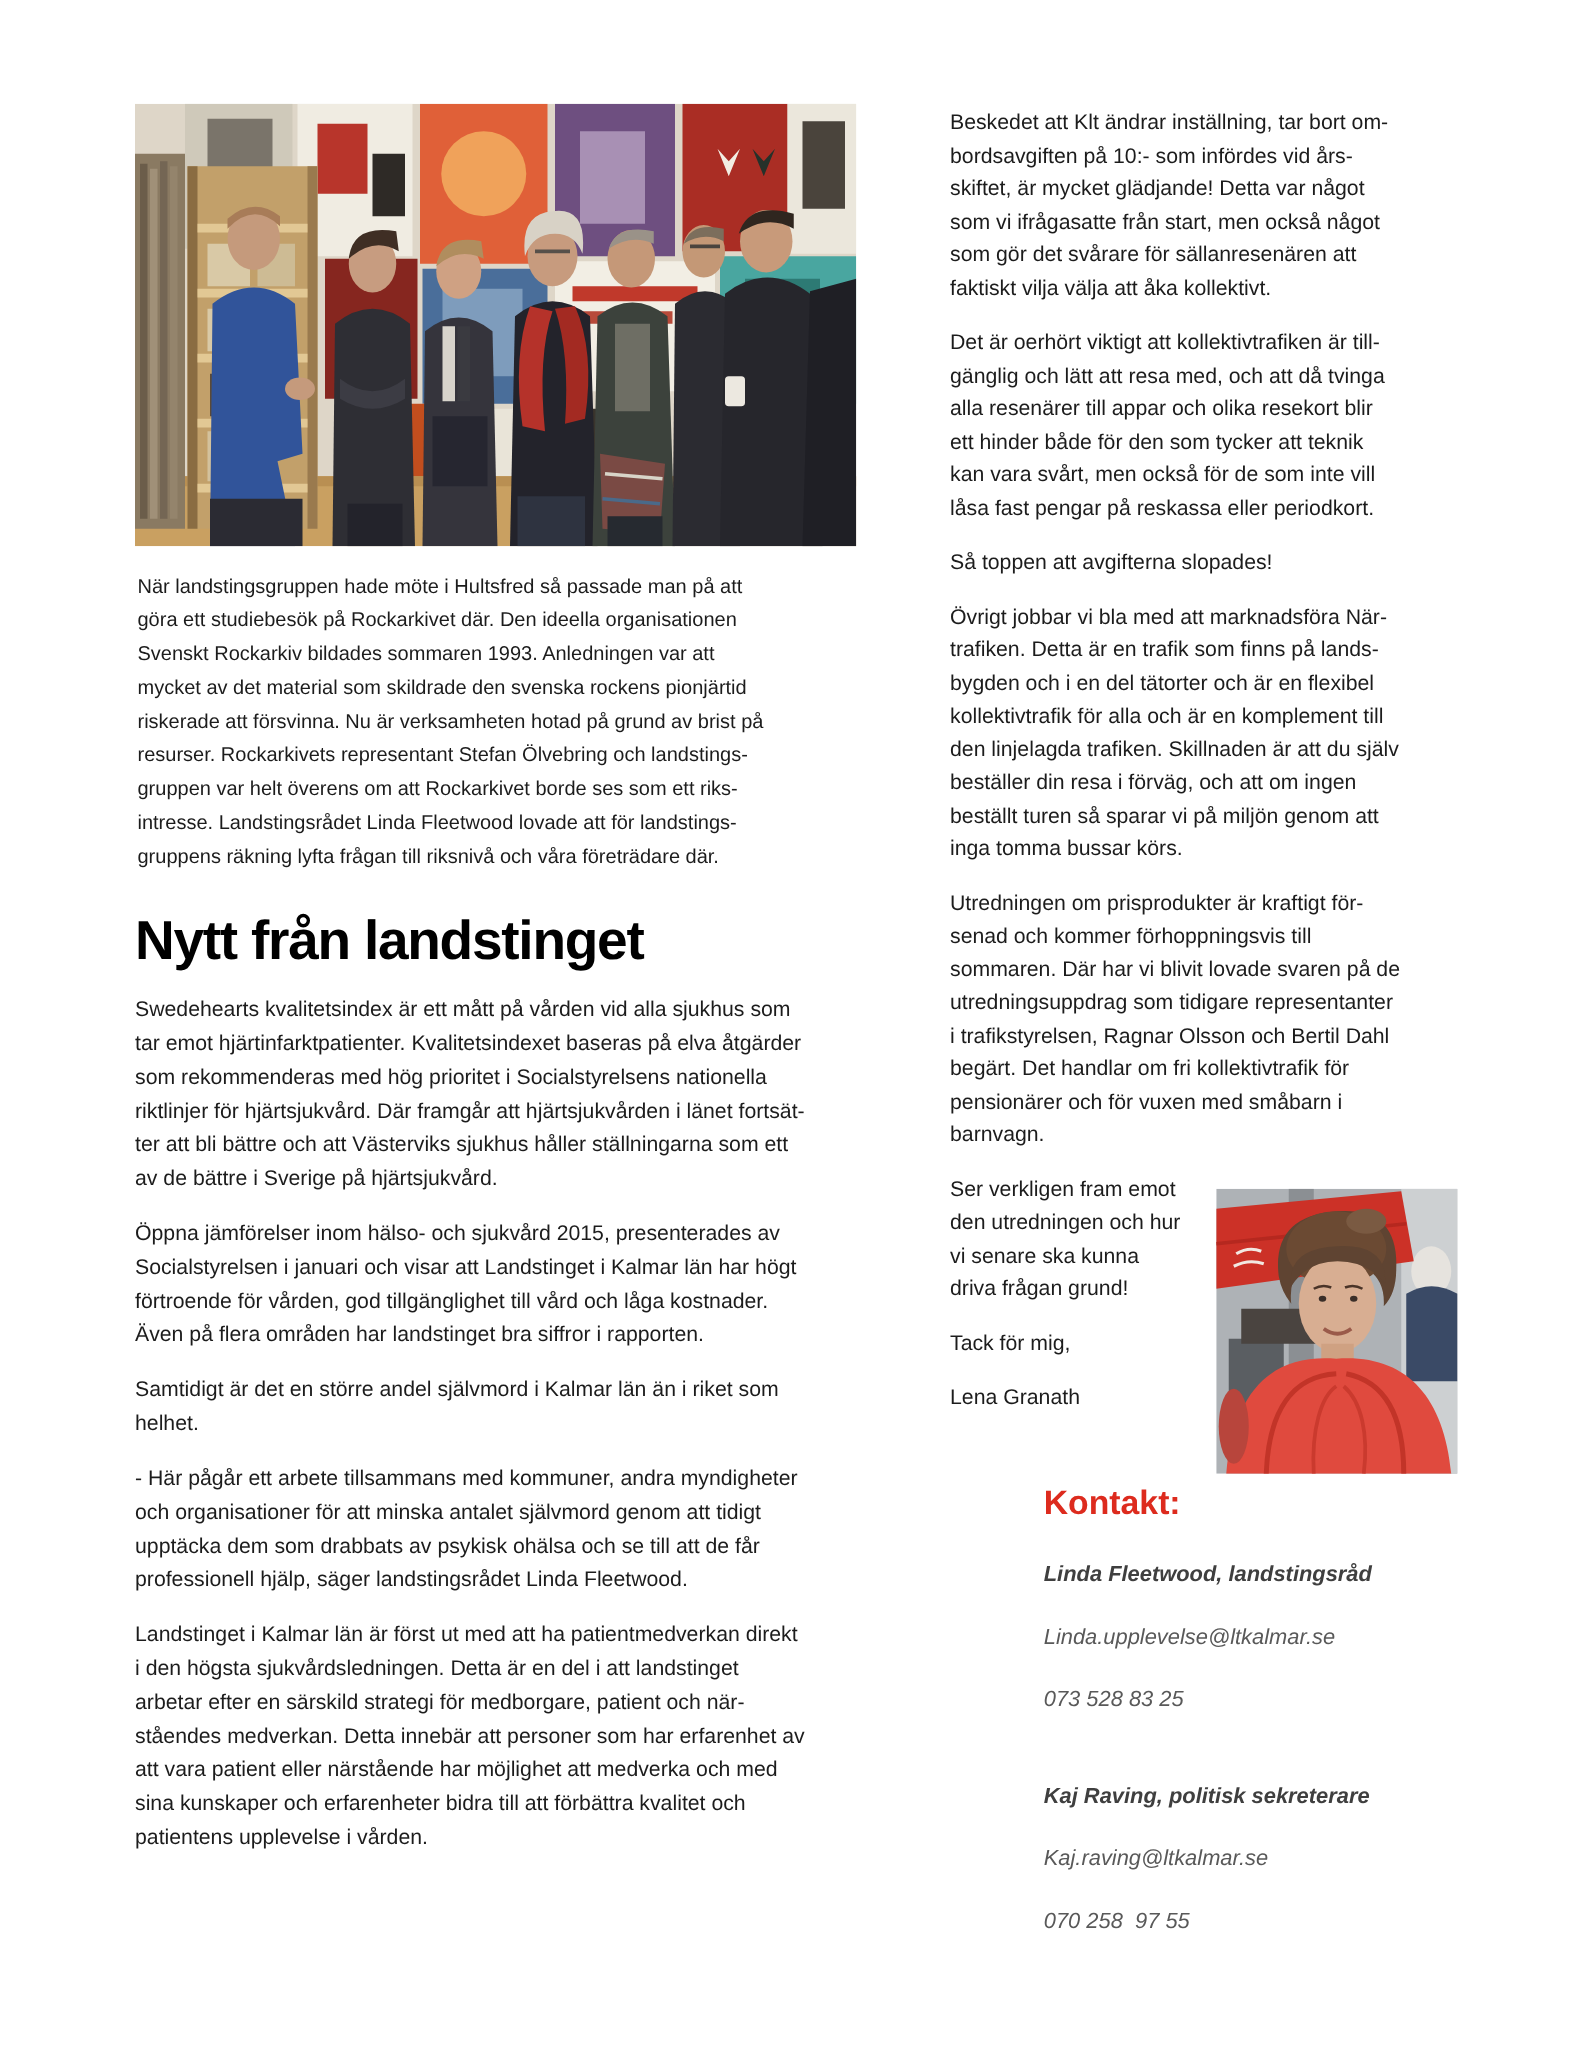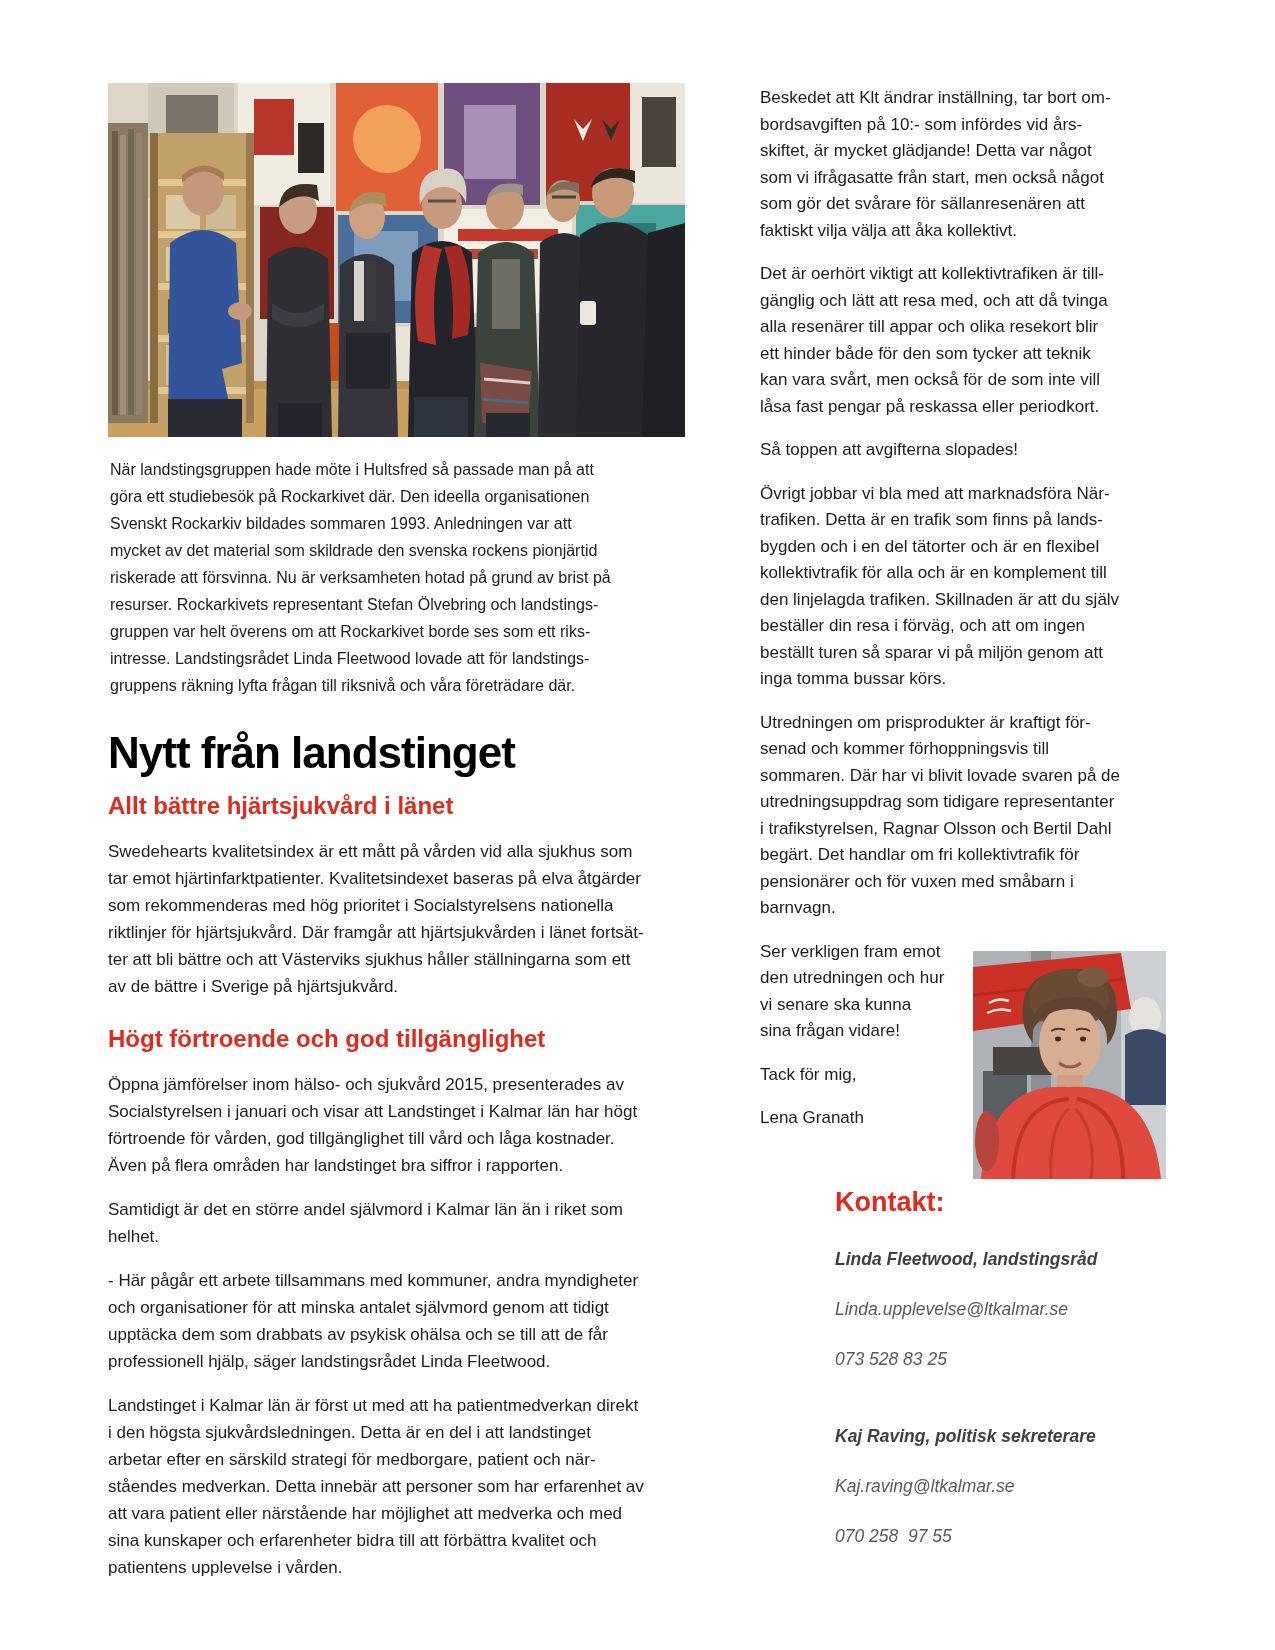--- a/index.html
+++ b/index.html
@@ -178,29 +178,27 @@
 Svenskt Rockarkiv bildades sommaren 1993. Anledningen var att
 mycket av det material som skildrade den svenska rockens pionjärtid
 riskerade att försvinna. Nu är verksamheten hotad på grund av brist på
 resurser. Rockarkivets representant Stefan Ölvebring och landstings-
 gruppen var helt överens om att Rockarkivet borde ses som ett riks-
 intresse. Landstingsrådet Linda Fleetwood lovade att för landstings-
 gruppens räkning lyfta frågan till riksnivå och våra företrädare där.</p>
 
     <h1 class="main-head">Nytt från landstinget</h1>
 
-    <h2 class="red-head first">Allt bättre hjärtsjukvård i länet</h2>
     <p class="body">Swedehearts kvalitetsindex är ett mått på vården vid alla sjukhus som
 tar emot hjärtinfarktpatienter. Kvalitetsindexet baseras på elva åtgärder
 som rekommenderas med hög prioritet i Socialstyrelsens nationella
 riktlinjer för hjärtsjukvård. Där framgår att hjärtsjukvården i länet fortsät-
 ter att bli bättre och att Västerviks sjukhus håller ställningarna som ett
 av de bättre i Sverige på hjärtsjukvård.</p>
 
-    <h2 class="red-head">Högt förtroende och god tillgänglighet</h2>
     <p class="body">Öppna jämförelser inom hälso- och sjukvård 2015, presenterades av
 Socialstyrelsen i januari och visar att Landstinget i Kalmar län har högt
 förtroende för vården, god tillgänglighet till vård och låga kostnader.
 Även på flera områden har landstinget bra siffror i rapporten.</p>
     <p class="body">Samtidigt är det en större andel självmord i Kalmar län än i riket som
 helhet.</p>
     <p class="body">- Här pågår ett arbete tillsammans med kommuner, andra myndigheter
 och organisationer för att minska antalet självmord genom att tidigt
 upptäcka dem som drabbats av psykisk ohälsa och se till att de får
 professionell hjälp, säger landstingsrådet Linda Fleetwood.</p>
@@ -242,21 +240,21 @@
 senad och kommer förhoppningsvis till
 sommaren. Där har vi blivit lovade svaren på de
 utredningsuppdrag som tidigare representanter
 i trafikstyrelsen, Ragnar Olsson och Bertil Dahl
 begärt. Det handlar om fri kollektivtrafik för
 pensionärer och för vuxen med småbarn i
 barnvagn.</p>
     <p class="body">Ser verkligen fram emot
 den utredningen och hur
 vi senare ska kunna
-sina frågan vidare!</p>
+driva frågan grund!</p>
     <p class="body">Tack för mig,</p>
     <p class="body">Lena Granath</p>
 
     <div class="contact">
       <h3>Kontakt:</h3>
 
       <div class="entry">
         <p class="name">Linda Fleetwood, landstingsråd</p>
         <p class="email">Linda.upplevelse@ltkalmar.se</p>
         <p class="phone">073 528 83 25</p>

